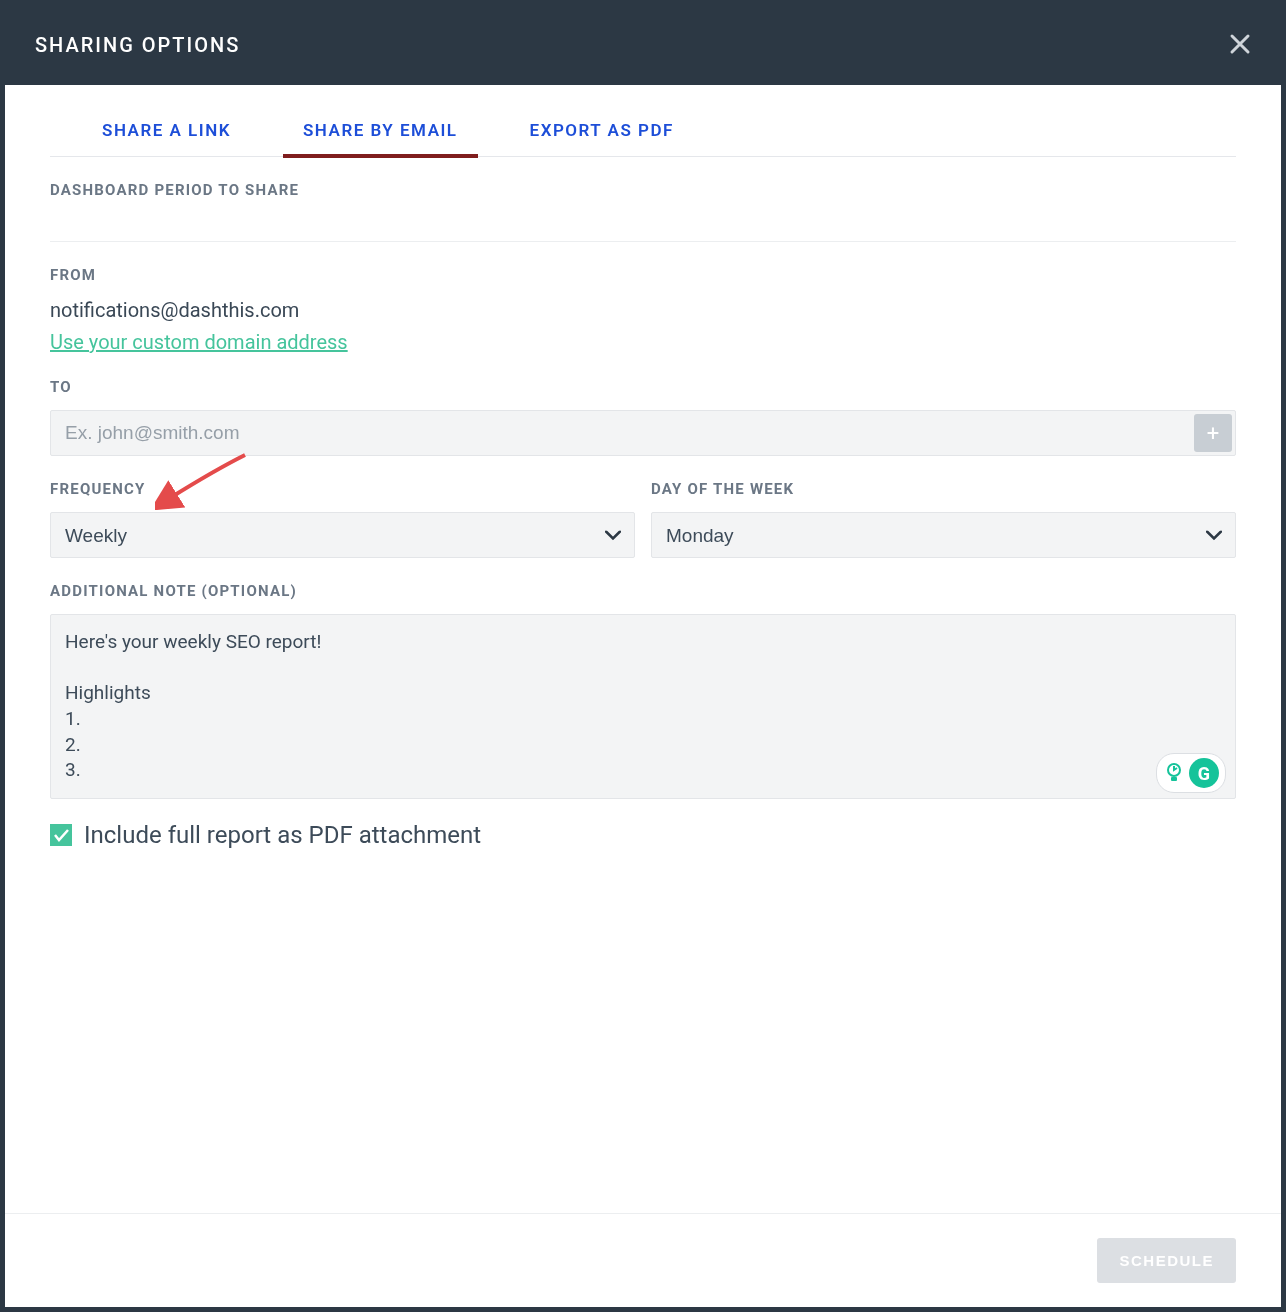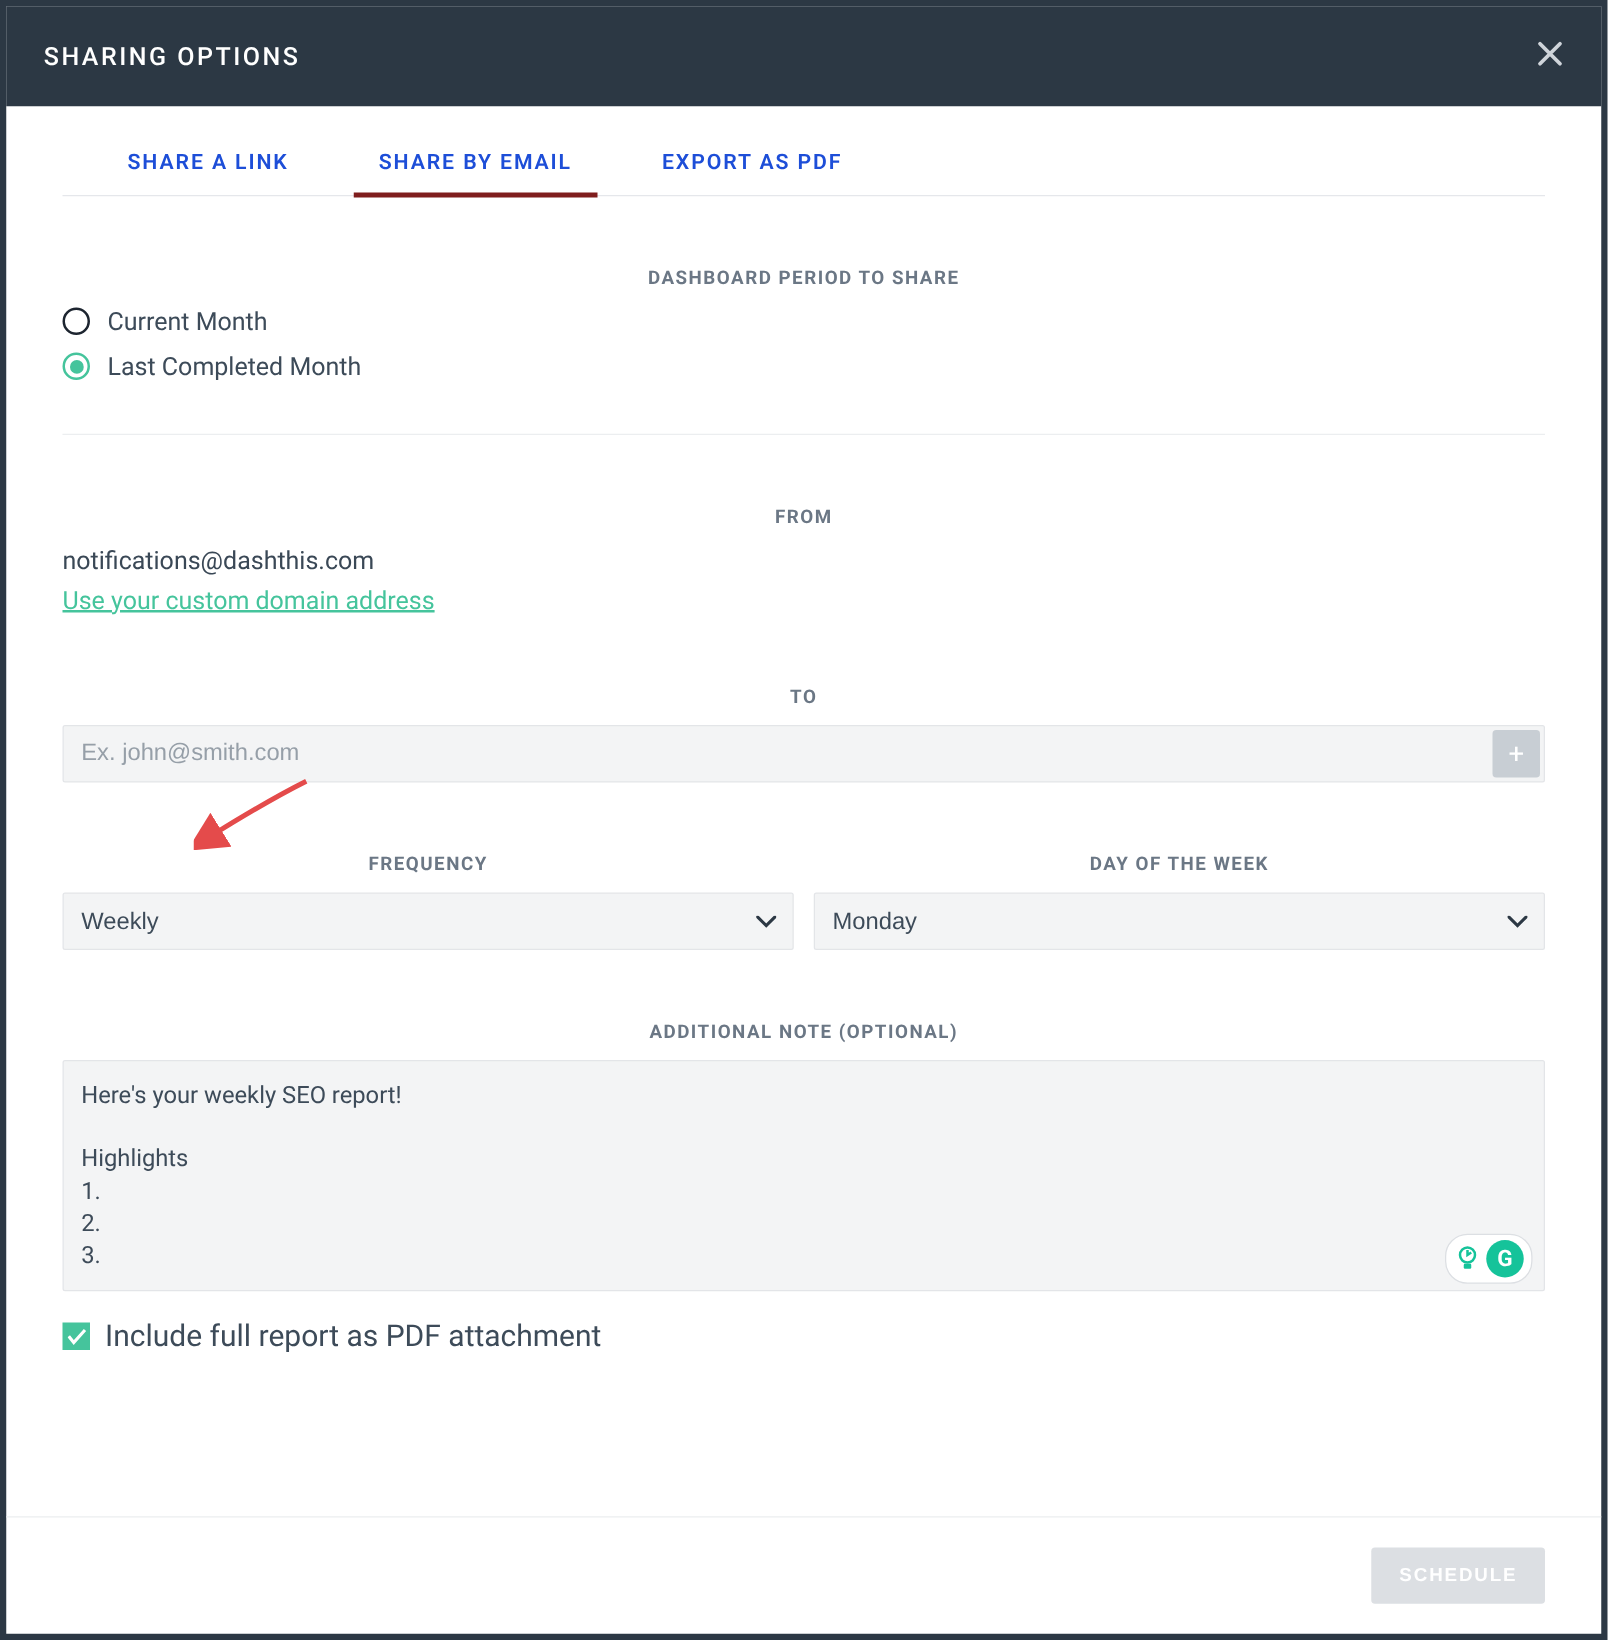--- a/index.html
+++ b/index.html
@@ -59,23 +59,22 @@
   margin-bottom: -2px;
 }
 .tab.active {
   border-bottom: 4px solid #7f1d1d;
 }
 .section-label {
   font-size: 15px;
   letter-spacing: 1.2px;
   font-weight: 700;
   color: #6b7785;
-  margin-top: 56px;
+  margin-top: 24px;
   margin-bottom: 14px;
-  text-align: center;
 }
 .radio-group { display: flex; flex-direction: column; gap: 12px; margin-top: 4px; }
 .radio-row { display: flex; align-items: center; gap: 14px; cursor: pointer; }
 .radio {
   width: 22px; height: 22px; border-radius: 50%;
   border: 2.5px solid #1d2530;
   display: flex; align-items: center; justify-content: center;
 }
 .radio.selected { border-color: #45c49c; }
 .radio.selected::after {
@@ -217,30 +216,20 @@
 
   <div class="content">
 
     <div class="tabs">
       <div class="tab">SHARE A LINK</div>
       <div class="tab active">SHARE BY EMAIL</div>
       <div class="tab">EXPORT AS PDF</div>
     </div>
 
     <div class="section-label">DASHBOARD PERIOD TO SHARE</div>
-    <div class="radio-group">
-      <div class="radio-row">
-        <div class="radio"></div>
-        <div class="radio-label">Current Month</div>
-      </div>
-      <div class="radio-row">
-        <div class="radio selected"></div>
-        <div class="radio-label">Last Completed Month</div>
-      </div>
-    </div>
 
     <div class="divider"></div>
 
     <div class="section-label">FROM</div>
     <div class="from-email">notifications@dashthis.com</div>
     <a class="link">Use your custom domain address</a>
 
     <div class="section-label">TO</div>
     <div class="to-row">
       <input class="to-input" type="text" placeholder="Ex. john@smith.com" style="">

